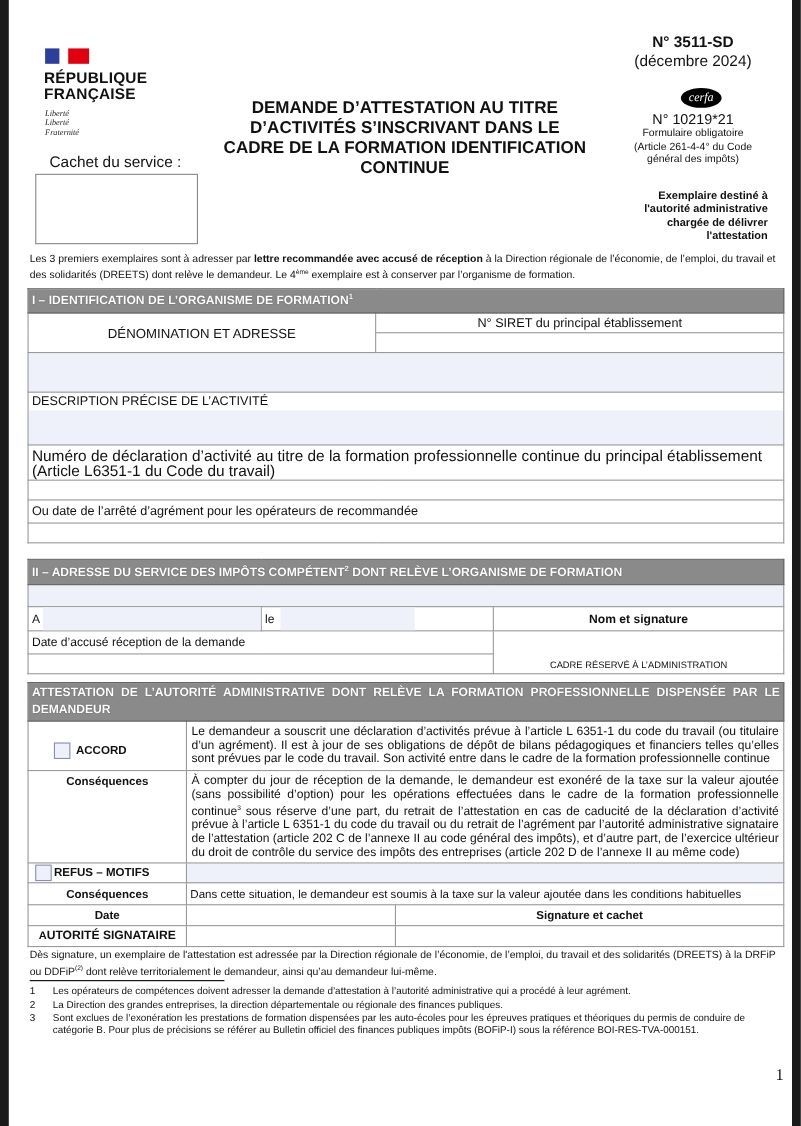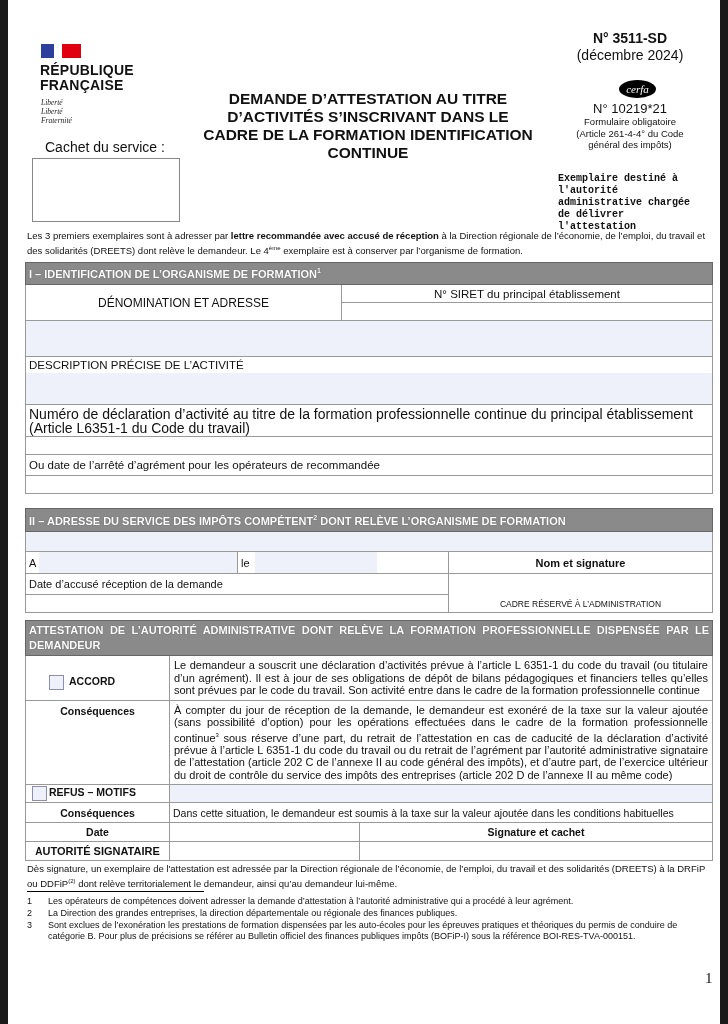--- a/index.html
+++ b/index.html
@@ -12,21 +12,21 @@
   .rf-name { position:absolute; left:32px; top:63px; font-weight:bold; font-size:14px; line-height:15px; letter-spacing:0.2px; color:#111; }
   .motto { position:absolute; left:33px; top:98px; font-family:"Liberation Serif", serif; font-style:italic; font-size:7.5px; line-height:9px; color:#222; }
   .cachet-label { position:absolute; left:37px; top:139px; font-size:14px; }
   .cachet-box { position:absolute; left:24px; top:158px; width:146px; height:62px; border:1px solid #888; }
   .main-title { position:absolute; left:190px; top:90px; width:340px; text-align:center; font-weight:bold; font-size:15.5px; line-height:18px; color:#111; }
   .formno { position:absolute; left:556px; top:30px; width:132px; text-align:center; font-weight:bold; font-size:14px; }
   .formdate { position:absolute; left:556px; top:47px; width:132px; text-align:center; font-size:14px; }
   .cerfa { position:absolute; left:611px; top:80px; width:37px; height:18px; background:#000; border-radius:50%; color:#fff; font-family:"Liberation Serif", serif; font-style:italic; font-size:11px; text-align:center; line-height:18px; }
   .cerfa-no { position:absolute; left:556px; top:101px; width:132px; text-align:center; font-size:13px; }
   .oblig { position:absolute; left:556px; top:116px; width:132px; text-align:center; font-size:9.5px; line-height:11.5px; }
-  .exemplaire { position:absolute; left:550px; top:173px; width:140px; text-align:left; font-weight:bold; font-size:10px; line-height:12px;font-family:Liberation Mono, monospace; }
+  .exemplaire { position:absolute; left:550px; top:173px; width:140px; text-align:right; font-weight:bold; font-size:10px; line-height:12px; }
   .intro { position:absolute; left:19px; top:230px; width:690px; font-size:9.5px; line-height:12px; }
   .intro sup { font-size:6px; }
   
   table.form { position:absolute; left:17px; border-collapse:collapse; width:687px; table-layout:fixed; }
   table.form td { border:1px solid #999; padding:0 3px; font-size:11px; vertical-align:middle; }
   .hdr { background:#8a8a8a; color:#fff; font-weight:bold; font-size:12.5px; text-shadow:0 0 1px #444; border:1.5px solid #666 !important; }
   .fill { background:#eef1fa; }
   .center { text-align:center; }
   .bold { font-weight:bold;margin-left:45px; }
   .cells { display:flex; height:100%; }

